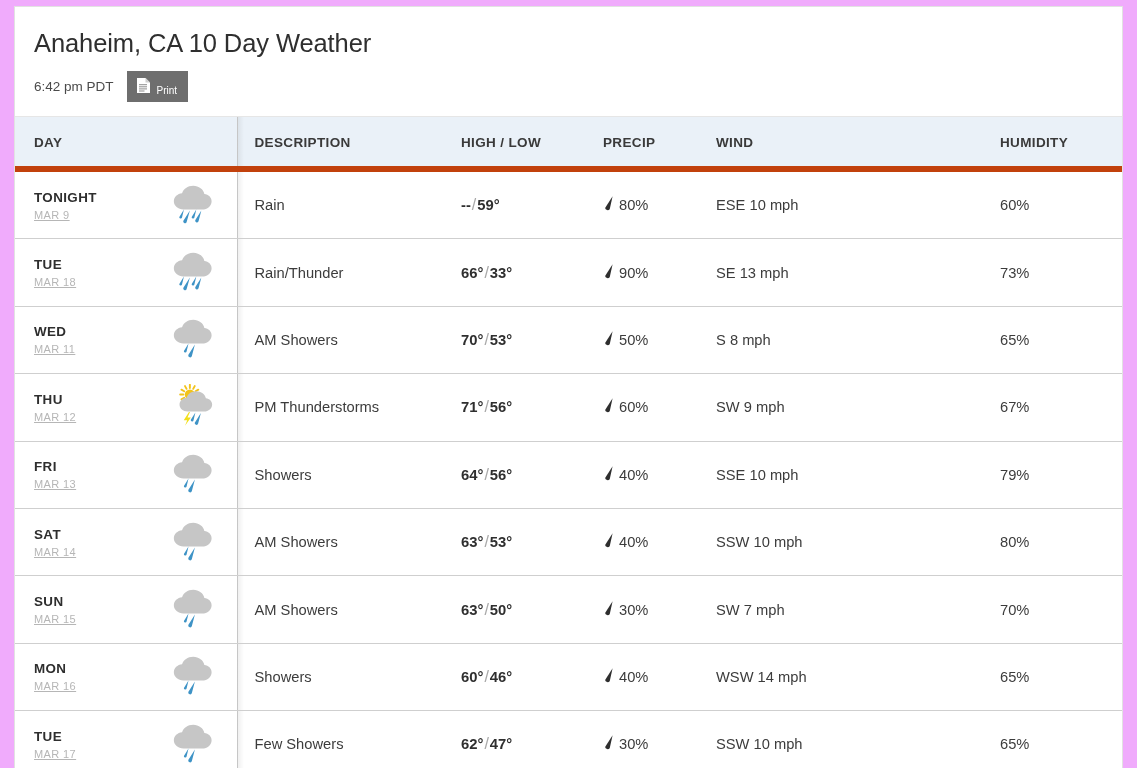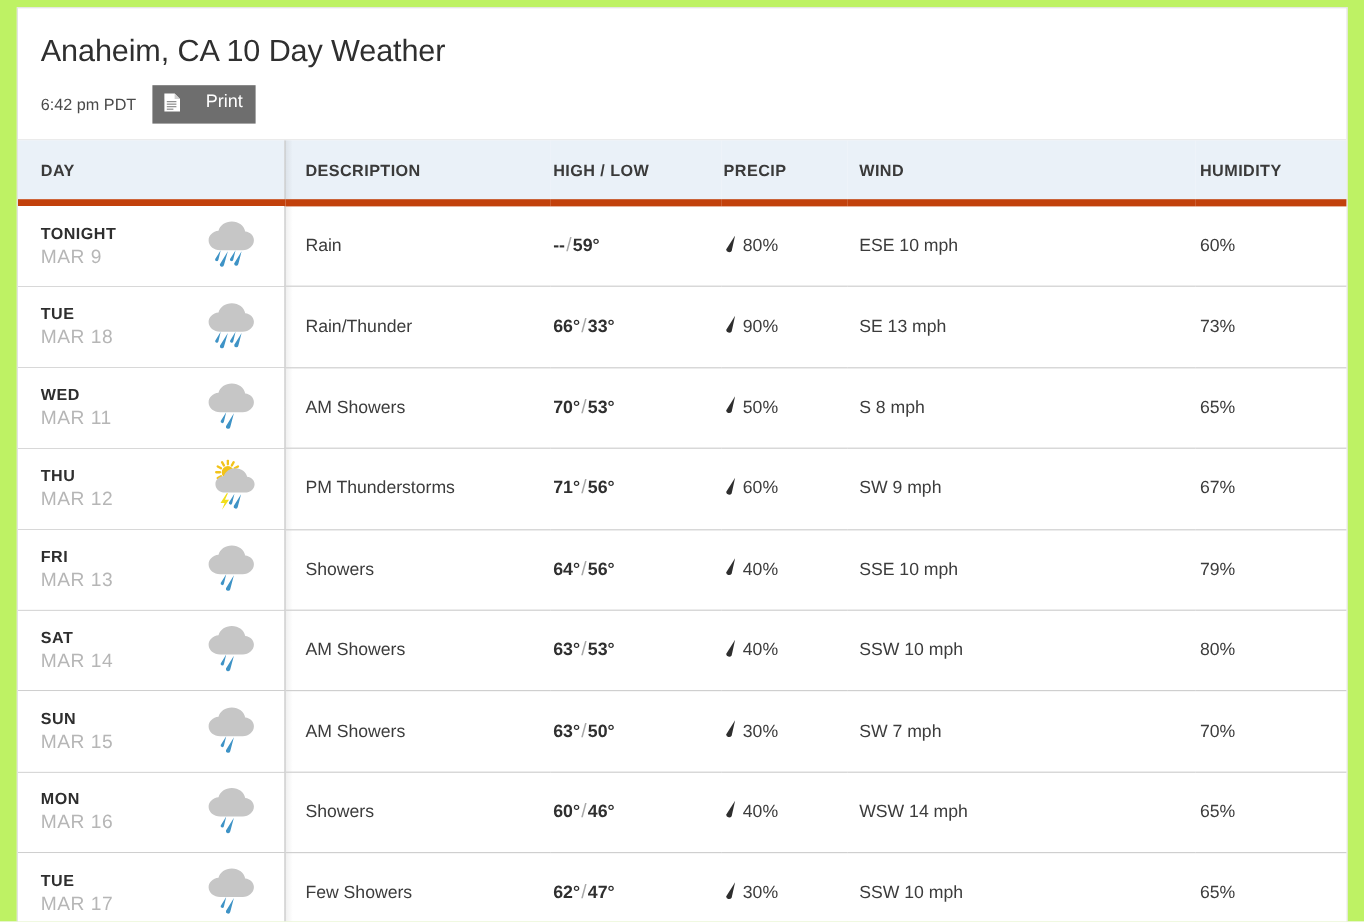--- a/index.html
+++ b/index.html
@@ -8,21 +8,21 @@
     padding: 0;
     background: #f5f5f5;
     font-family: "Liberation Sans", sans-serif;
     -webkit-font-smoothing: antialiased;
   }
   #page {
     position: relative;
     width: 1137px;
     height: 768px;
     overflow: hidden;
-    background: #bef264;
+    background: #f0abfc;
   }
   .card {
     position: absolute;
     left: 14px;
     top: 6px;
     width: 1109px;
     min-height: 762px;
     background: #ffffff;
     border: 1px solid #e2e2e2;
     box-sizing: border-box;
@@ -49,25 +49,25 @@
     display: flex;
     align-items: center;
     gap: 13px;
   }
   .hdr-time {
     font-size: 13.5px;
     color: #4a4a4a;
   }
   .print-btn {
     display: inline-flex;
-    align-items: flex-start;
-    gap: 21px;
+    align-items: flex-end;
+    gap: 6px;
     background: #6e6e6e;
     color: #ffffff;
-    font-size: 15px;
+    font-size: 10px;
     padding: 6px 11px 6px 9px;
     border: none;
     cursor: pointer;
     line-height: 1;
     font-family: "Liberation Sans", sans-serif;
   }
   .print-btn .doc-ico { display: block; }
 
   
   table.wx {
@@ -134,23 +134,24 @@
     height: 100%;
   }
   .day-text { display: flex; flex-direction: column; gap: 4px; }
   .day-name {
     font-size: 13.4px;
     font-weight: bold;
     color: #2e2e2e;
     letter-spacing: 0.4px;
   }
   .day-date {
-    font-size: 16px;
+    font-size: 11px;
     color: #b6b6b6;
     letter-spacing: 0.4px;
+    text-decoration: underline;
   }
 
   .desc-cell { padding-left: 17px !important; }
   .temp-cell { padding-left: 2px !important; }
   .prec-cell { padding-left: 2px !important; }
   .wind-cell { padding-left: 10px !important; }
   .hum-cell  { padding-left: 4px !important; }
 
   th.col-desc { padding-left: 17px !important; }
   th.col-temp { padding-left: 2px !important; }

